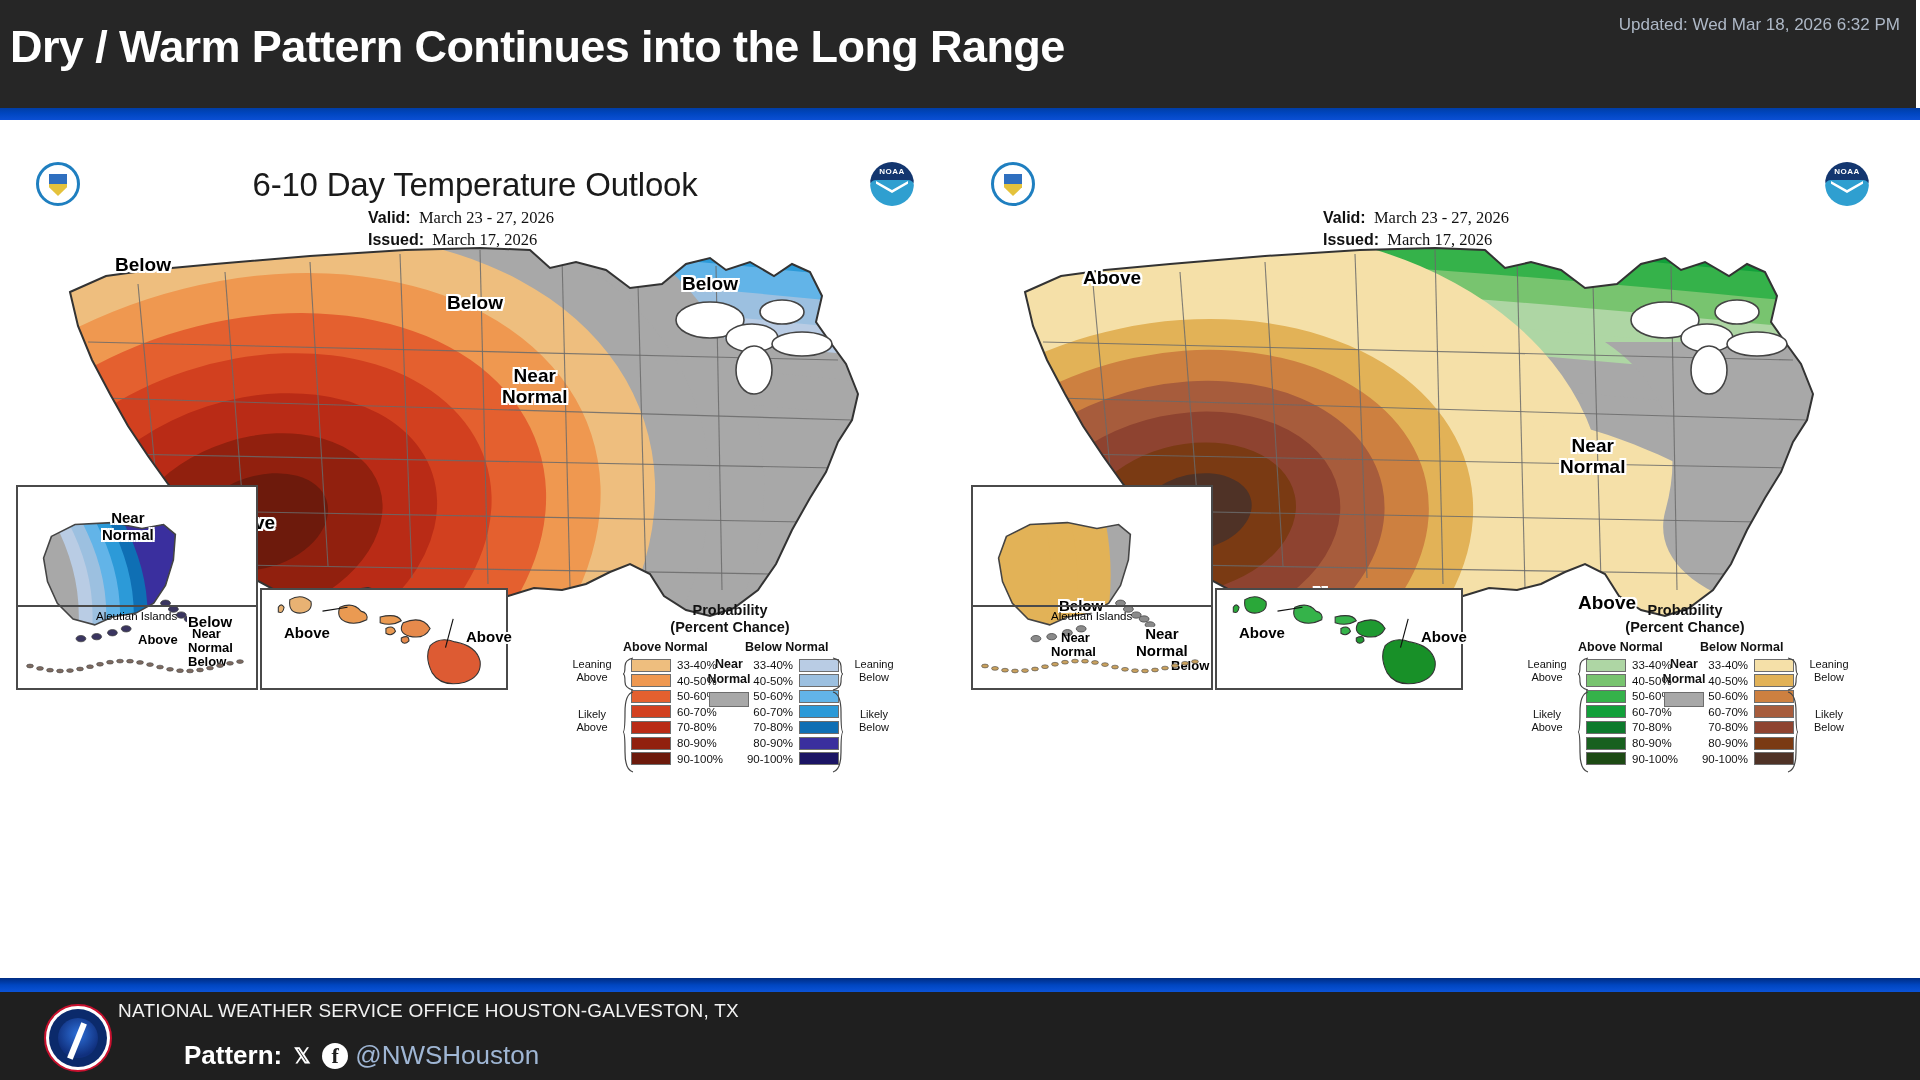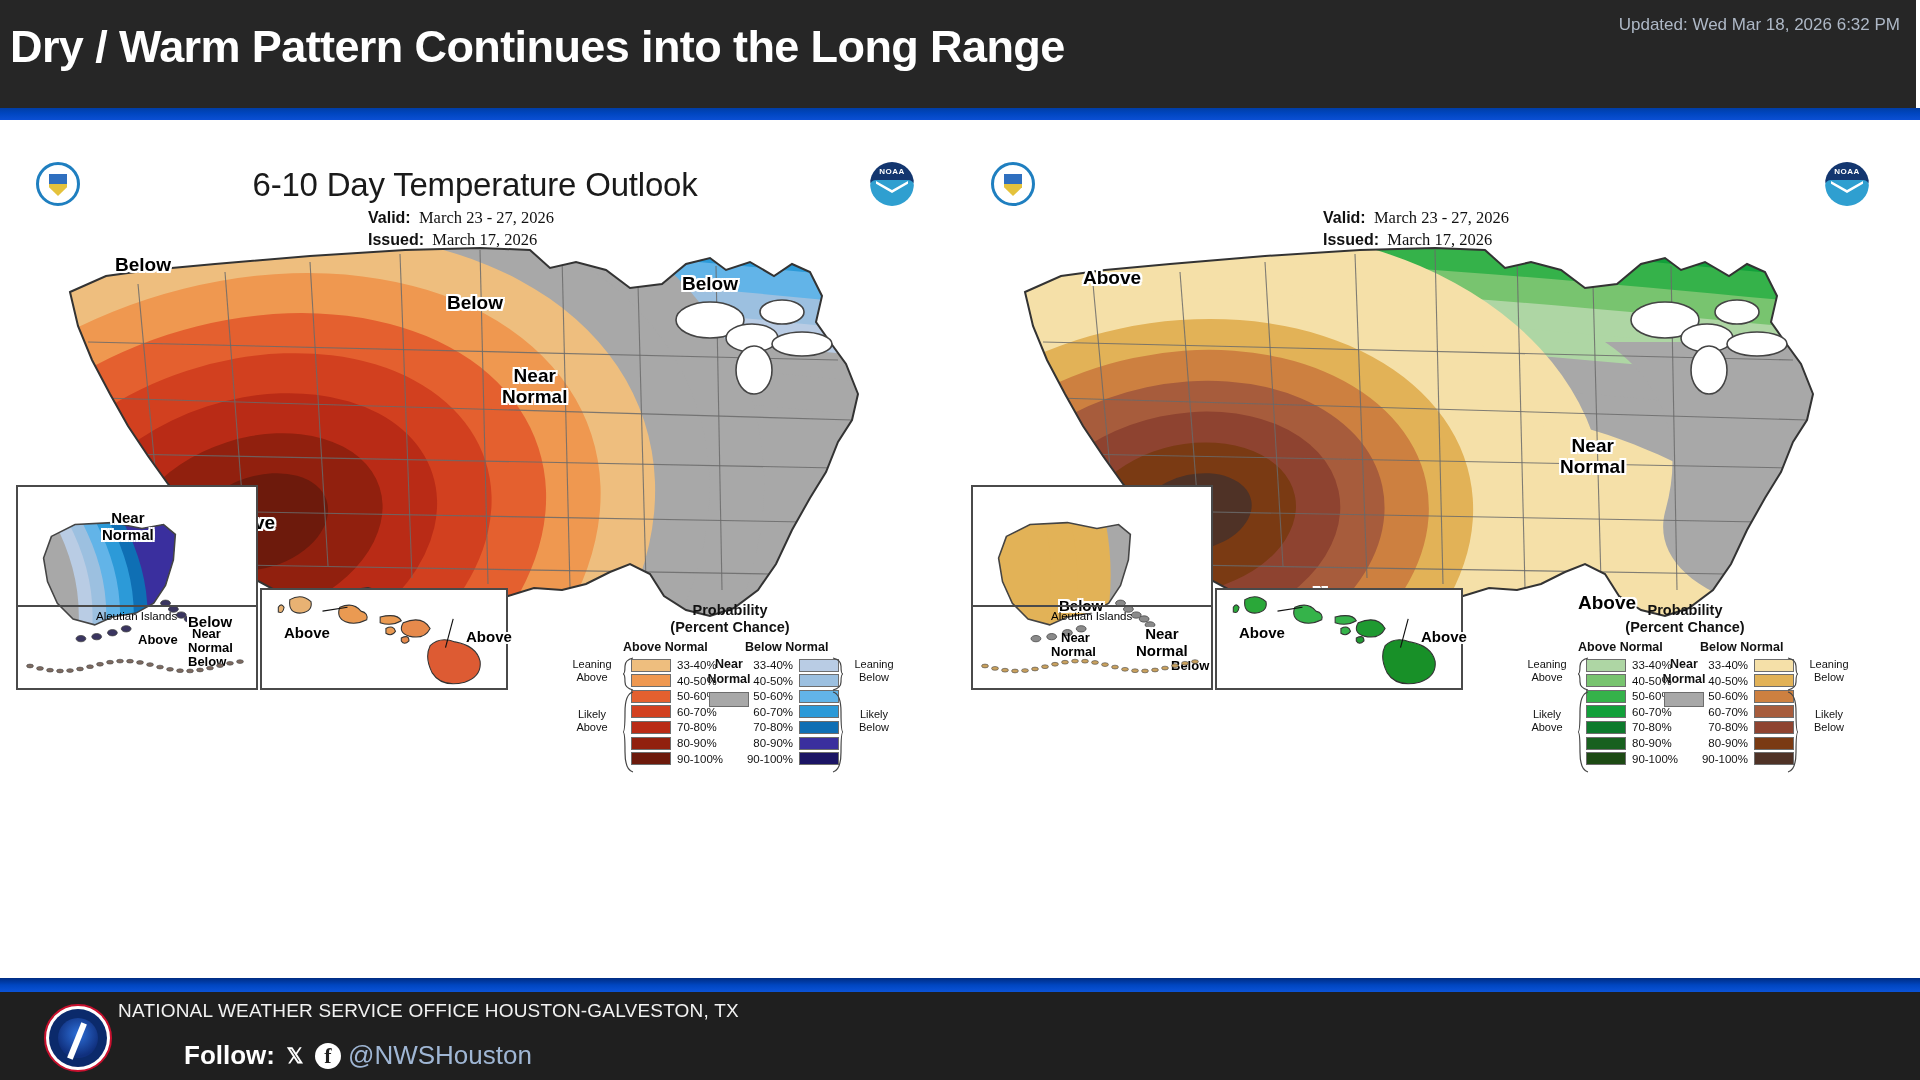--- a/index.html
+++ b/index.html
@@ -559,17 +559,17 @@
 
 <div id="footer-rule"></div>
 <div id="footer"></div>
 <div id="nws-seal">
   <div class="ring"></div>
     <div class="inner"></div>
     <div class="bolt"></div>
 </div>
 <div id="footer-office">NATIONAL WEATHER SERVICE OFFICE HOUSTON-GALVESTON, TX</div>
 <div id="footer-follow">
-  <span>Follow:</span>
+  <span>Pattern:</span>
   <span class="sm-glyph">𝕏</span>
   <span class="sm-glyph fb-glyph">f</span>
   <span id="footer-handle">@NWSHouston</span>
 </div>
 
 </body></html>

